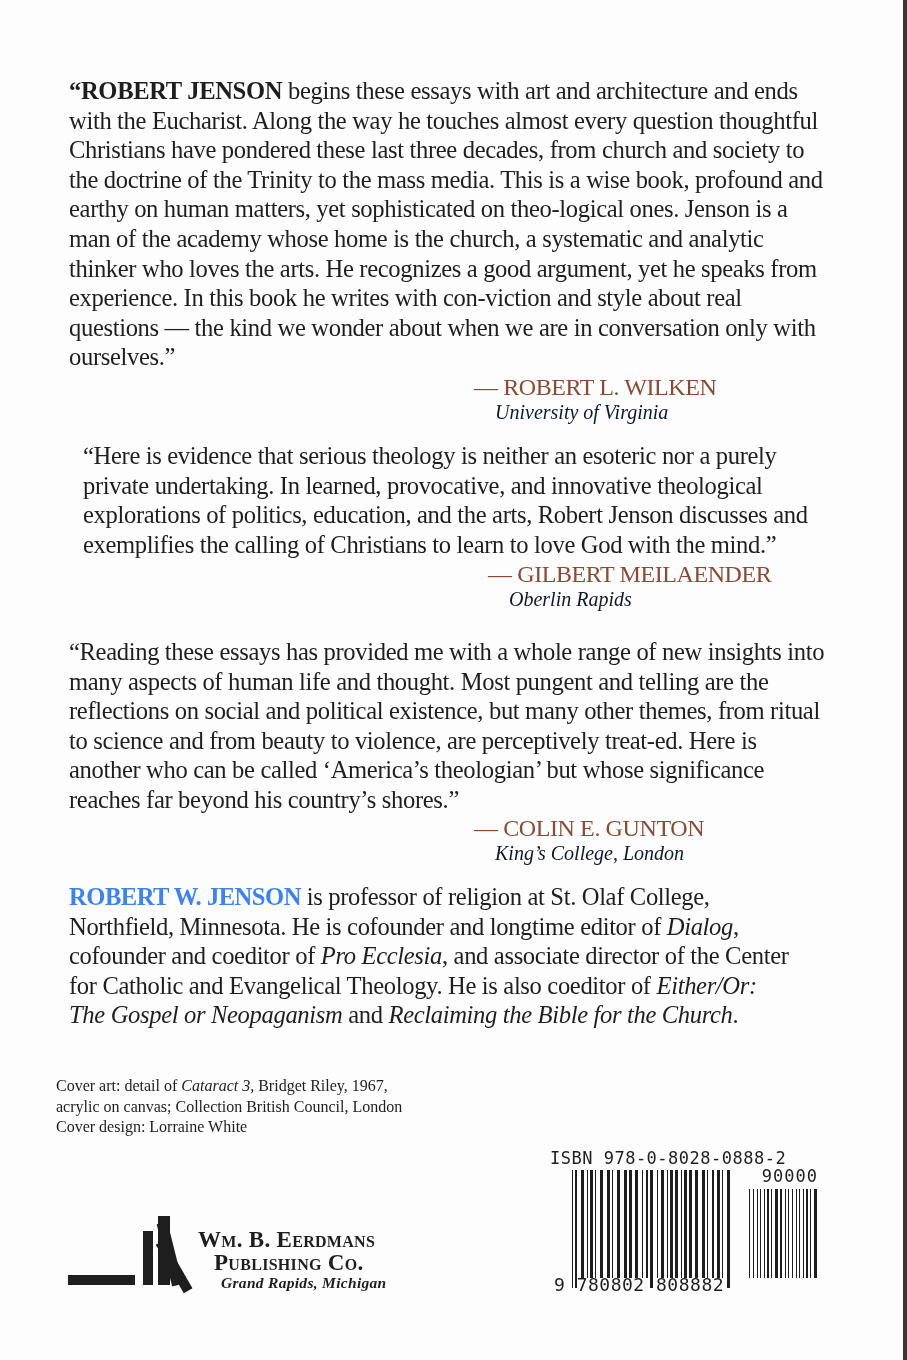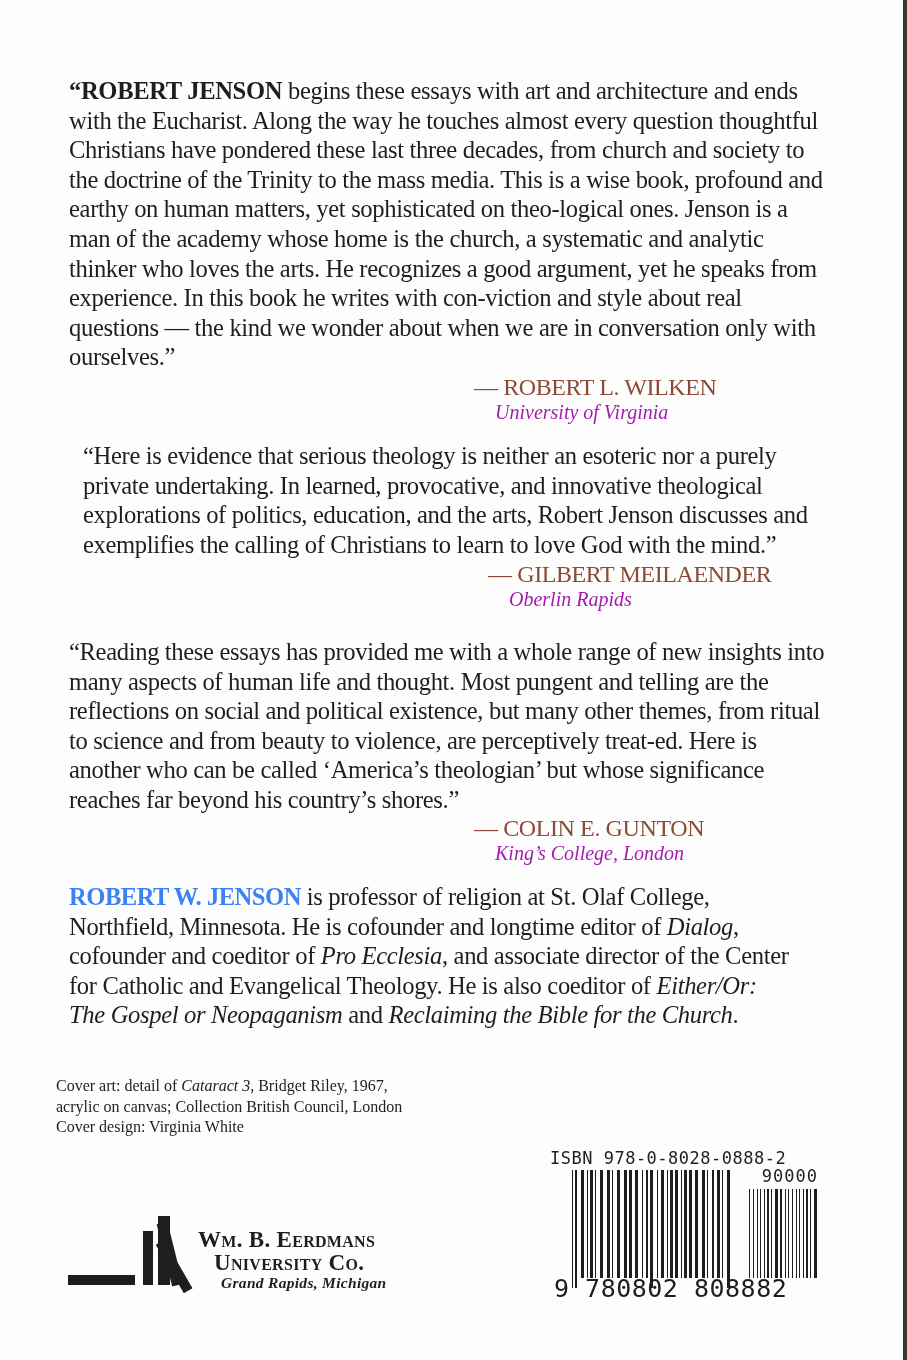--- a/index.html
+++ b/index.html
@@ -6,30 +6,30 @@
   body {
     width: 907px; height: 1360px; background: #fdfdfd; position: relative; overflow: hidden;
     font-family: "Liberation Serif", "DejaVu Serif", serif; color: #1e1e1e;
   }
   .edge { position: absolute; right: 0; top: 0; width: 4px; height: 1360px; background: #3a3835; }
   .block { position: absolute; left: 69px; width: 760px; }
   .quote { font-size: 24.6px; line-height: 29.6px; letter-spacing: -0.35px; margin: 0; }
   .quote .lead { font-weight: bold; margin-top: 30px; }
   .attrib { position: absolute; left: 405px; font-size: 24px; line-height: 26px; }
   .attrib .name { color: #8a4a33; letter-spacing: -0.4px; display: block; }
-  .attrib .aff { font-style: italic; font-size: 20px; line-height: 24px; display: block; padding-left: 21px; color: #a21caf; }
+  .attrib .aff { font-style: italic; font-size: 20px; line-height: 24px; display: block; padding-left: 21px; color: #0f172a; }
   .bio { font-size: 24.6px; line-height: 29.6px; letter-spacing: -0.35px; margin: 0; }
   .bio .lead { color: #3b82f6; font-weight: bold; letter-spacing: -0.5px; }
   .bio i { font-style: italic; }
   .credits { position: absolute; left: 56px; top: 1076px; font-size: 16px; line-height: 20.5px; color: #1e1e1e; }
   .credits i { font-style: italic; }
   .barcode { position: absolute; left: 550px; top: 1148px; width: 270px; height: 150px; }
   .isbn-label { position: absolute; left: 0; top: 0; font-family: "DejaVu Sans Mono", monospace; font-size: 17px; letter-spacing: 0.5px; color: #1e1e1e; }
   .addon-label { position: absolute; right: 2px; top: 18px; font-family: "DejaVu Sans Mono", monospace; font-size: 17px; letter-spacing: 1px; color: #1e1e1e; }
-  .digits { position: absolute; left: 4px; top: 126px; font-family: "DejaVu Sans Mono", monospace; font-size: 25px; letter-spacing: 0.5px; color: #1e1e1e; }
+  .digits { position: absolute; left: 4px; top: 126px; font-family: "DejaVu Sans Mono", monospace; font-size: 18px; letter-spacing: 0.5px; color: #1e1e1e; }
   svg.bars { position: absolute; left: 0; top: 0; }
   .logo { position: absolute; left: 68px; top: 1213px; width: 350px; height: 85px; }
   .logo .l1 { position: absolute; left: 130px; top: 14px; font-size: 23px; font-weight: bold; letter-spacing: 0.3px; font-variant: small-caps; }
   .logo .l2 { position: absolute; left: 146px; top: 37px; font-size: 23px; font-weight: bold; letter-spacing: 0.3px; font-variant: small-caps; }
   .logo .l3 { position: absolute; left: 153px; top: 61px; font-size: 15.5px; font-weight: bold; font-style: italic; letter-spacing: 0.3px; }
 </style>
 </head>
 <body>
 
 <div class="edge"></div>
@@ -58,21 +58,21 @@
   </div>
 </div>
 
 <div class="block" style="top:882px; width:720px;">
   <p class="bio"><span class="lead">ROBERT W. JENSON</span><span> is professor of religion at St. Olaf College, Northfield, Minnesota. He is cofounder and longtime editor of </span><i>Dialog</i><span>, cofounder and coeditor of </span><i>Pro Ecclesia</i><span>, and associate director of the Center for Catholic and Evangelical Theology. He is also coeditor of </span><i>Either/Or: The Gospel or Neopaganism</i><span> and </span><i>Reclaiming the Bible for the Church</i><span>.</span></p>
 </div>
 
 <div class="credits">
   <div><span>Cover art: detail of </span><i>Cataract 3</i><span>, Bridget Riley, 1967,</span></div>
   <div>acrylic on canvas; Collection British Council, London</div>
-  <div>Cover design: Virginia White</div>
+  <div>Cover design: Lorraine White</div>
 </div>
 
 <div class="barcode">
   <svg class="bars" width="270" height="150">
     <g id="main-bars">
         <rect x="22" y="22" width="1" height="118" fill="#1e1e1e"></rect>
         <rect x="25" y="22" width="2" height="118" fill="#1e1e1e"></rect>
         <rect x="31" y="22" width="3" height="108" fill="#1e1e1e"></rect>
         <rect x="37" y="22" width="1" height="108" fill="#1e1e1e"></rect>
         <rect x="40" y="22" width="3" height="108" fill="#1e1e1e"></rect>
@@ -131,15 +131,15 @@
 
 <div class="logo">
   <svg width="130" height="85" style="position:absolute;left:0;top:0;">
     <rect x="0" y="62" width="67" height="10" fill="#1e1e1e"></rect>
     <rect x="75" y="18" width="10" height="54" fill="#1e1e1e"></rect>
     <rect x="90" y="3" width="12" height="69" fill="#1e1e1e"></rect>
     <rect x="104" y="8" width="11" height="64" fill="#1e1e1e" transform="rotate(-14 110 72)"></rect>
     <rect x="112" y="22" width="10" height="56" fill="#1e1e1e" transform="rotate(-30 118 72)"></rect>
   </svg>
   <div class="l1">Wm. B. Eerdmans</div>
-  <div class="l2">University Co.</div>
+  <div class="l2">Publishing Co.</div>
   <div class="l3">Grand Rapids, Michigan</div>
 </div>
 
 </body></html>

